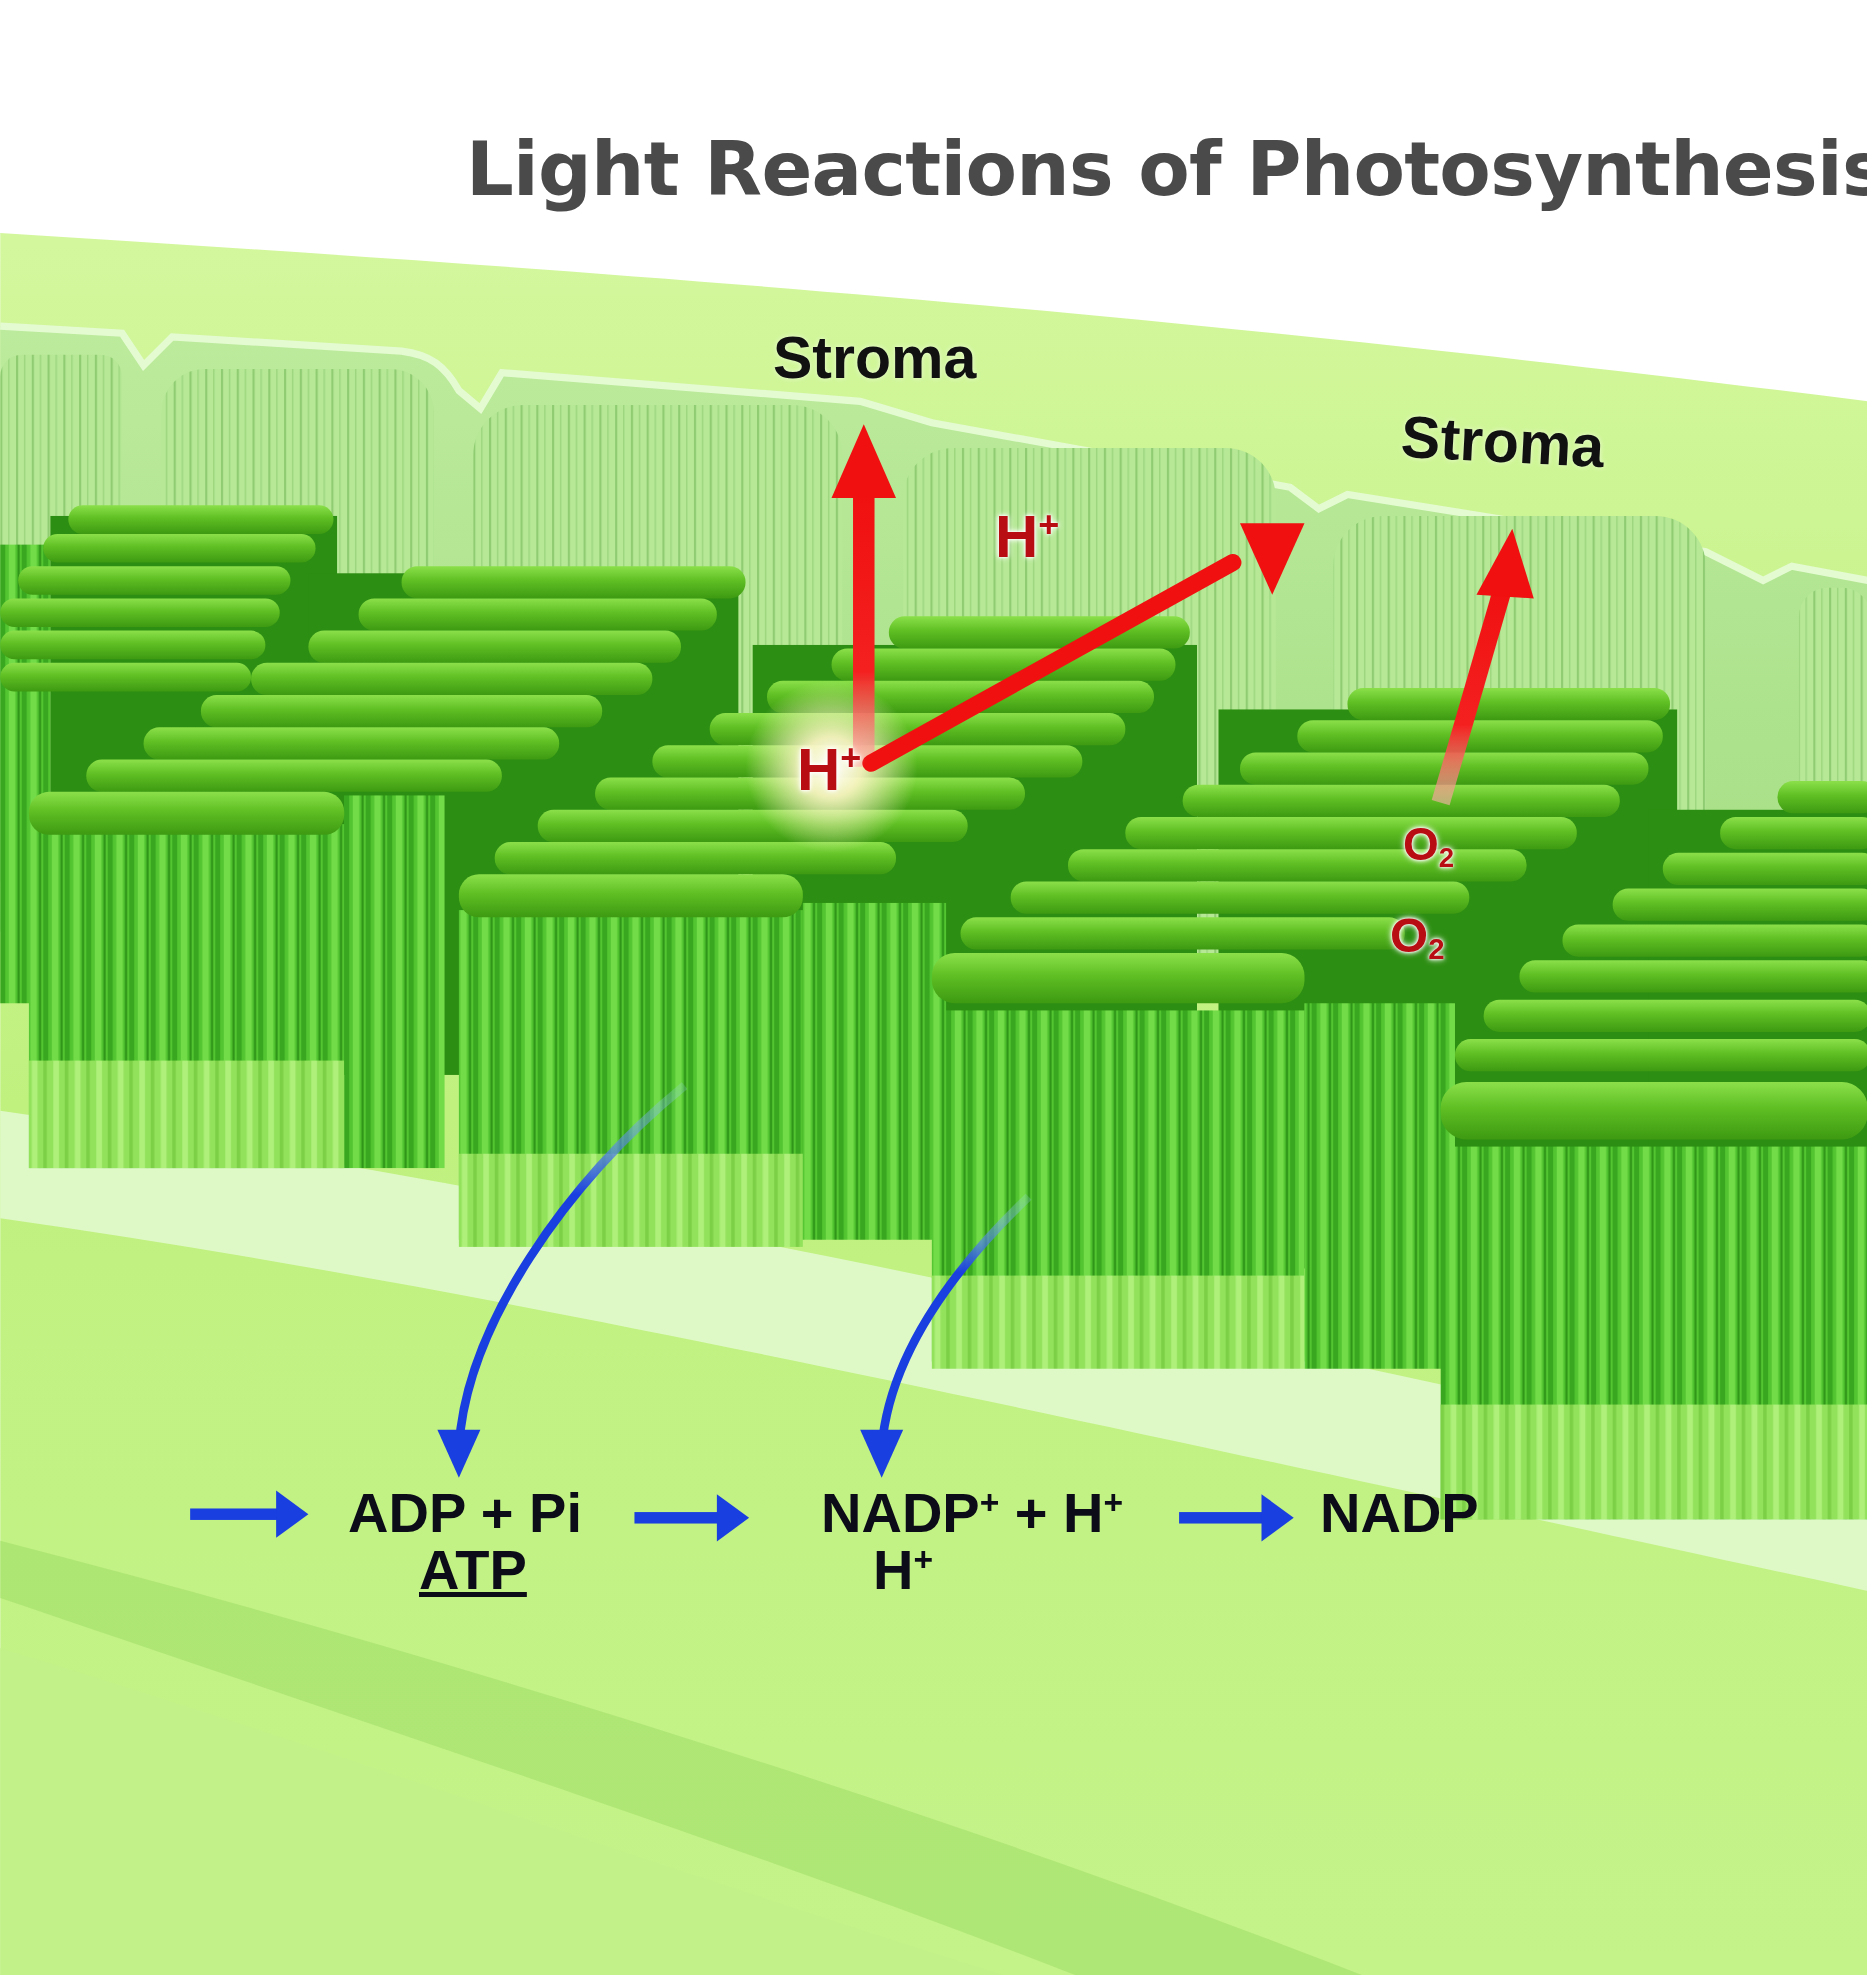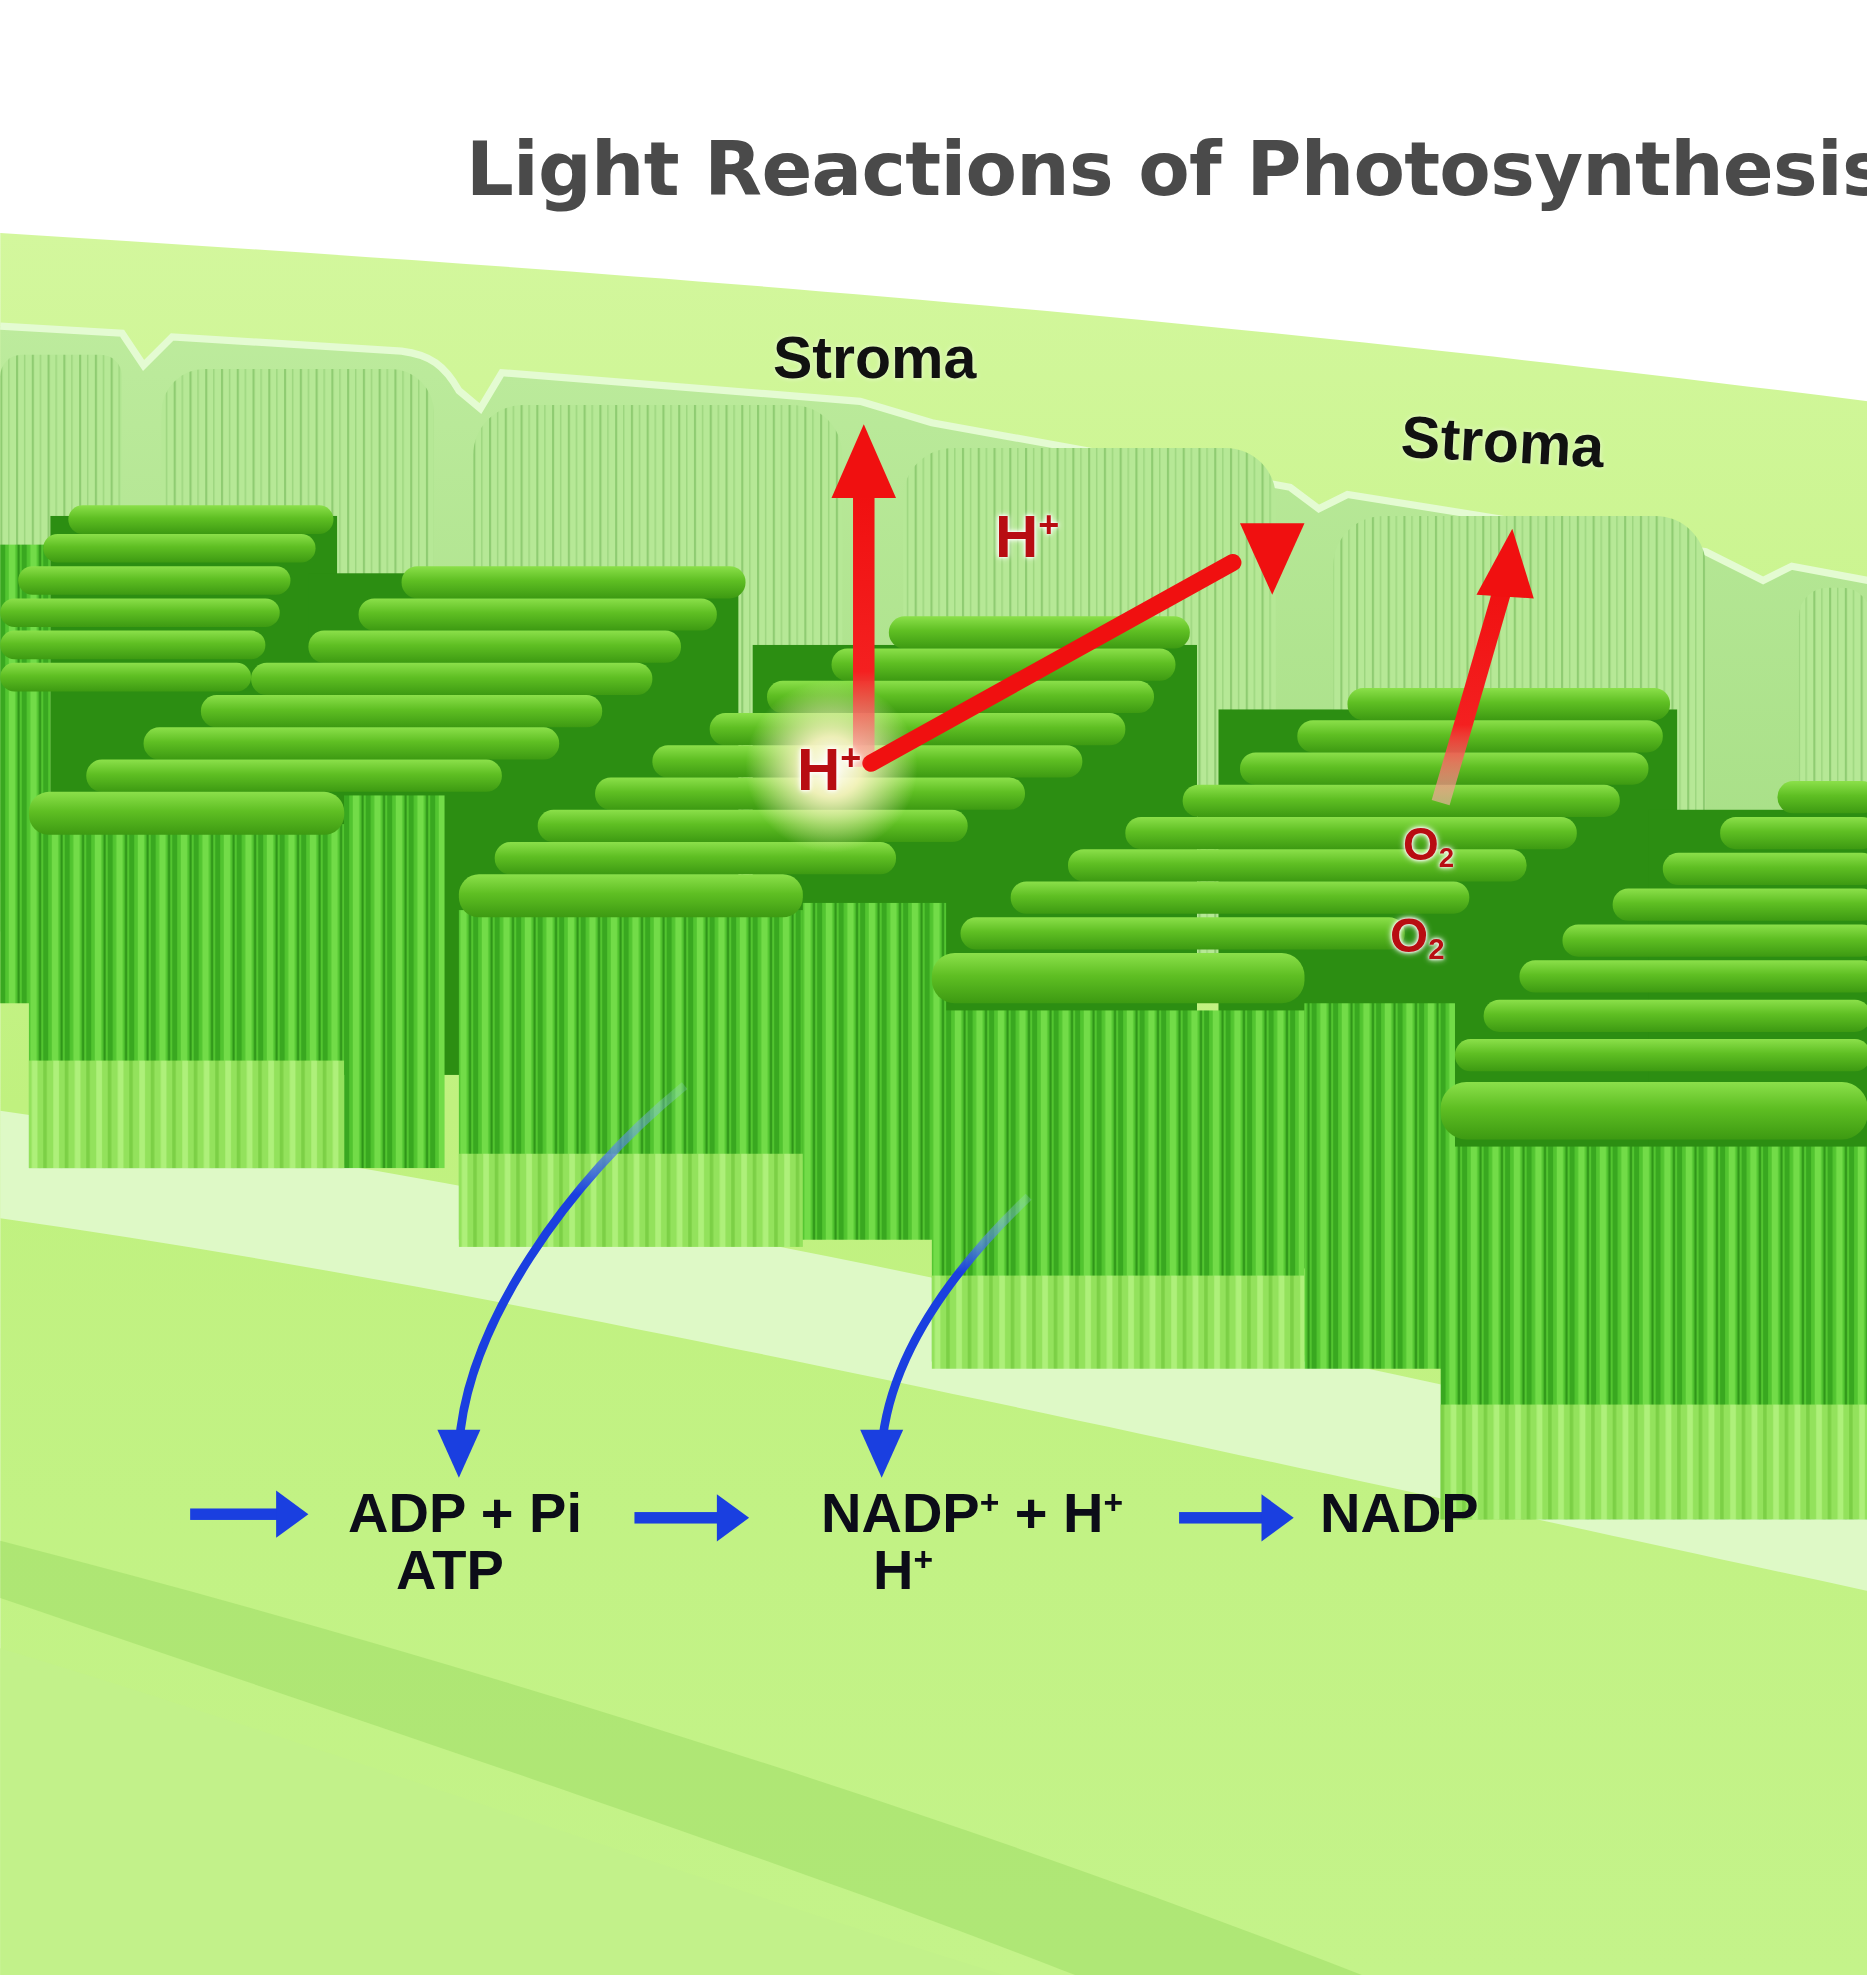--- a/index.html
+++ b/index.html
@@ -209,20 +209,20 @@
   <div class="label-black" style="left:773px; top:324px; font-size:59px;">Stroma</div>
   <div class="label-black" style="left:1401px; top:408px; font-size:59px; transform:rotate(3deg);">Stroma</div>
 
   <div class="label-red" style="left:995px; top:502px; font-size:60px;"><span>H</span><sup>+</sup></div>
   <div class="label-red" style="left:797px; top:735px; font-size:60px;"><span>H</span><sup>+</sup></div>
 
   <div class="label-red" style="left:1403px; top:817px; font-size:46px;"><span>O</span><sub>2</sub></div>
   <div class="label-red" style="left:1390px; top:907px; font-size:49px;"><span>O</span><sub>2</sub></div>
 
   <div class="eq" style="left:348px; top:1485px;">ADP + Pi</div>
-  <div class="eq" style="left:396px; top:1542px;">ATP</div>
+  <div class="eq" style="left:419px; top:1542px;text-decoration:underline;">ATP</div>
 
   <div class="eq" style="left:778px; top:1485px;margin-left:43px;"><span>NADP</span><sup>+</sup><span> + H</span><sup>+</sup></div>
   <div class="eq" style="left:873px; top:1542px;"><span>H</span><sup>+</sup></div>
 
   <div class="eq" style="left:1320px; top:1485px;">NADP</div>
 </div>
 
 
 </body></html>

